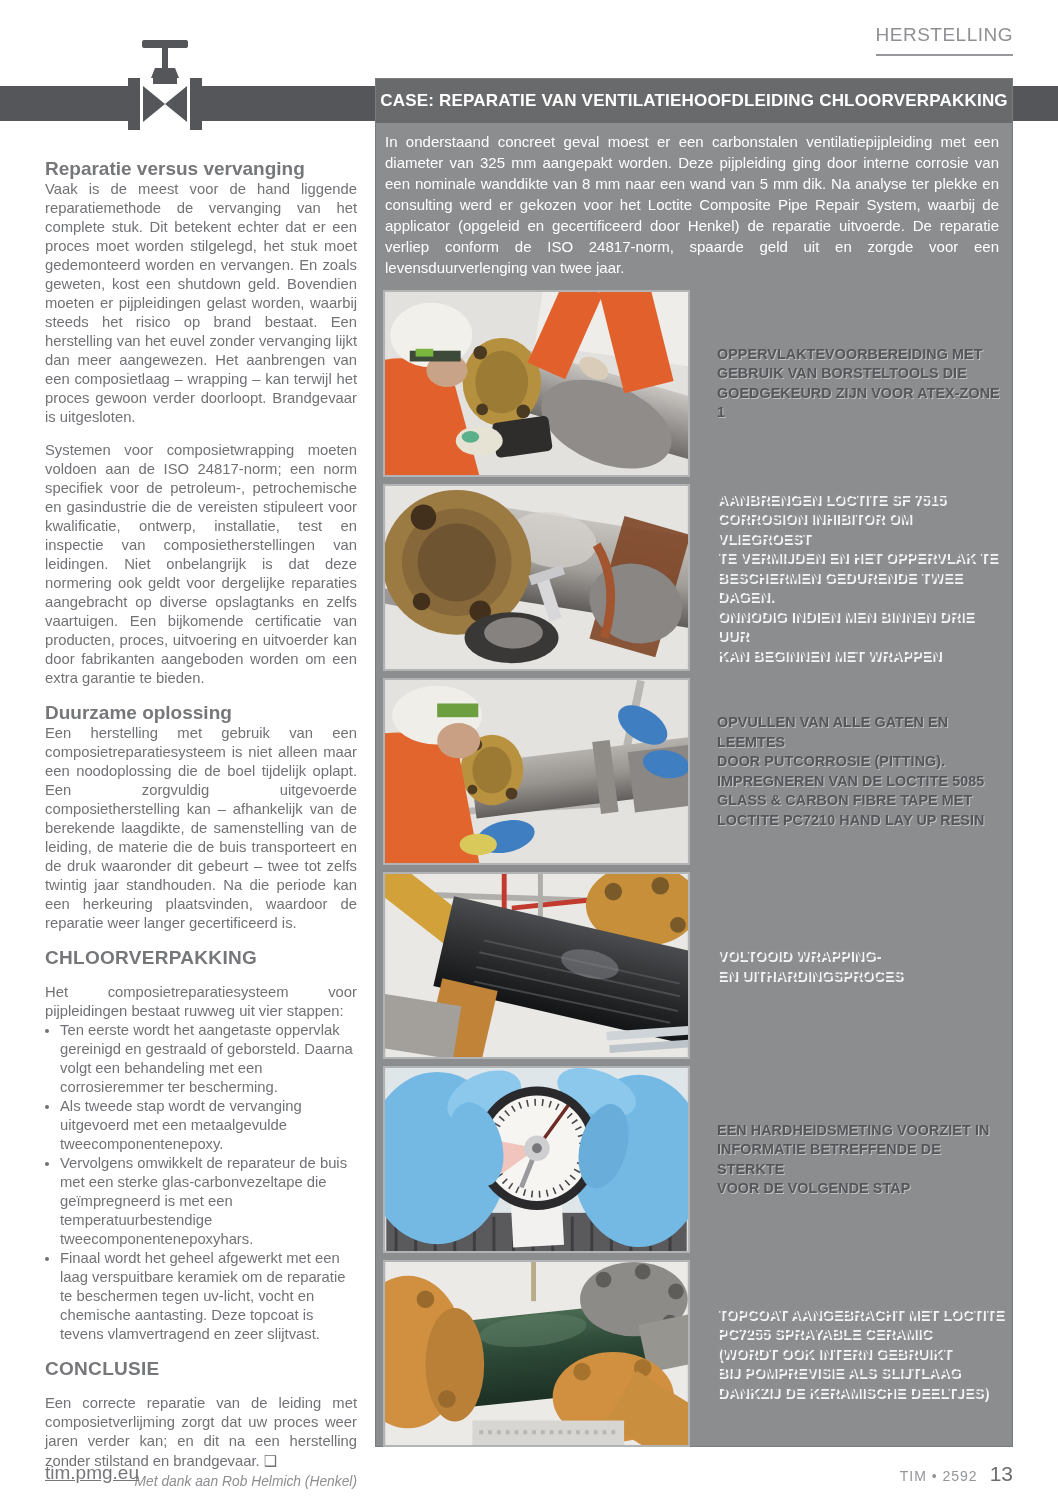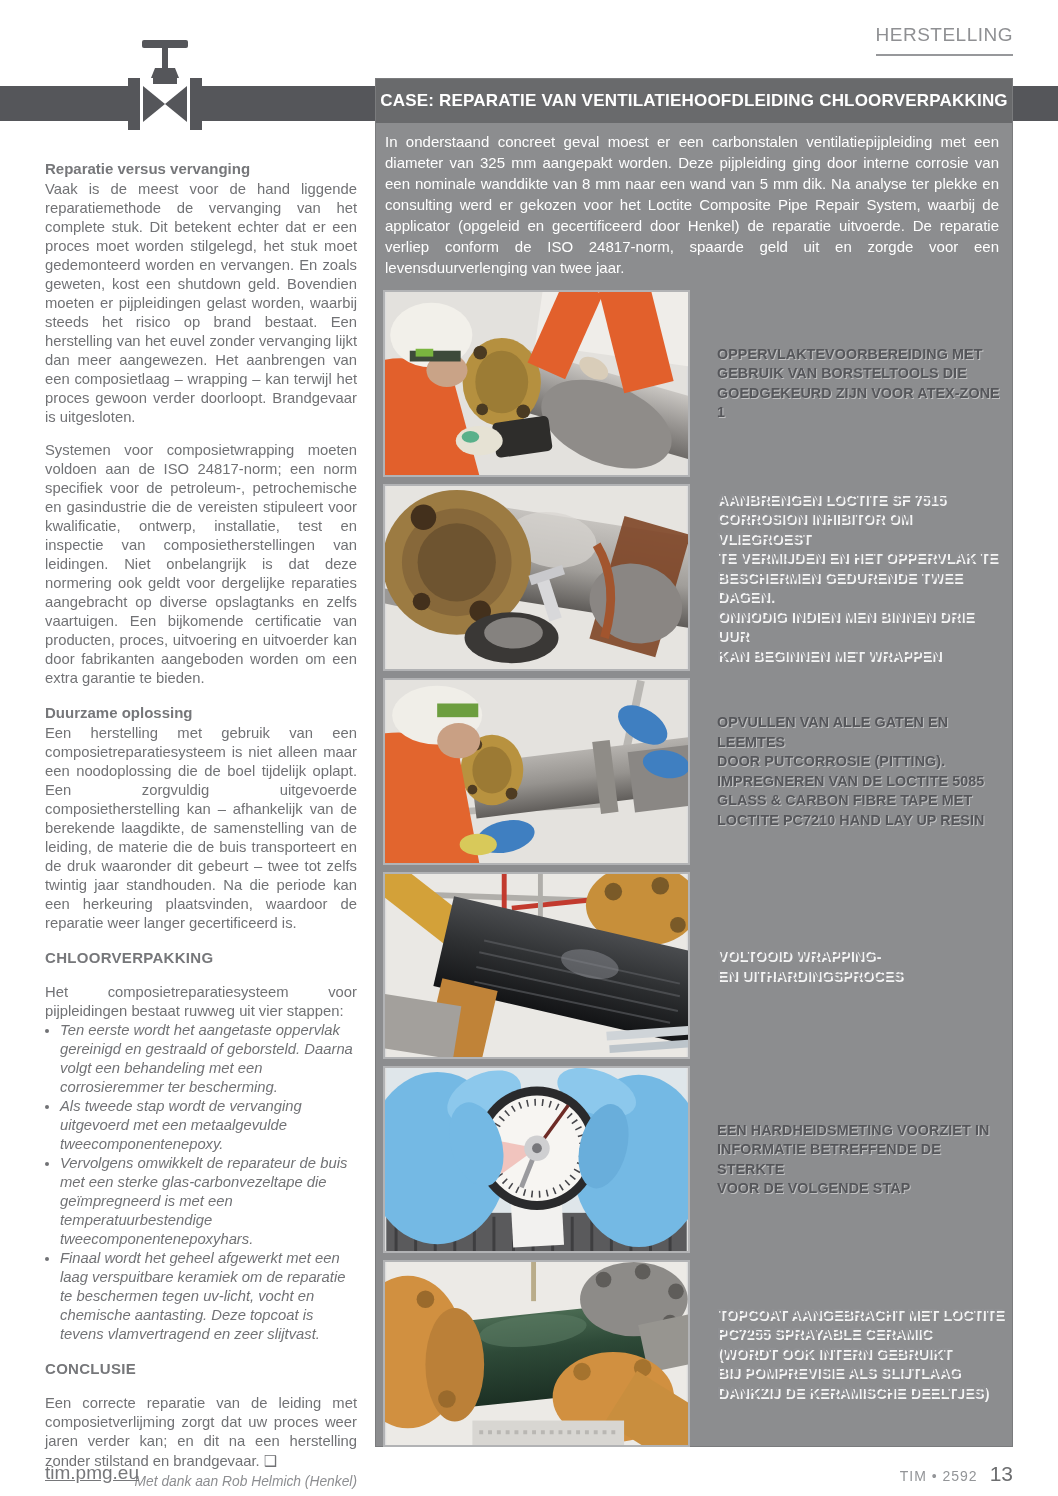--- a/index.html
+++ b/index.html
@@ -7,26 +7,26 @@
         font-family:"Liberation Sans","DejaVu Sans",sans-serif;}
   
   .herstelling{position:absolute;top:24px;right:45px;font-size:19px;letter-spacing:.5px;
         color:#8f9093;border-bottom:2px solid #97989b;padding-bottom:8px;font-weight:400;}
   .pipe-bar{position:absolute;left:0;top:86px;width:375px;height:35px;background:#55565a;}
   .pipe-bar-right{position:absolute;left:1013px;top:86px;width:45px;height:35px;background:#55565a;}
   .valve-svg{position:absolute;left:100px;top:40px;}
   
   .article{position:absolute;left:45px;top:158px;width:312px;color:#717275;
         font-size:14.8px;line-height:19px;text-align:justify;hyphens:auto;}
-  .article h3{font-size:15px;line-height:21px;margin:0 0 1px 0;color:#76777a;font-weight:700;text-align:left;}
+  .article h3{font-size:19px;line-height:21px;margin:0 0 1px 0;color:#76777a;font-weight:700;text-align:left;}
   .article .sec{margin-bottom:14px;}
   .article .sec p{margin:0;}
   .article .caps-head{margin-top:8px;margin-bottom:15px;letter-spacing:.3px;}
   .article ul{list-style:disc outside;margin:0;padding-left:15px;text-align:left;}
-  .article li{margin:0;font-style:italic;}
+  .article li{margin:0;}
   .credit{margin-top:1px;text-align:right;font-style:italic;font-size:13.8px;color:#8d8e91;}
   .endmark{font-size:15px;}
   
   .case-panel{position:absolute;left:375px;top:78px;width:638px;height:1369px;
         background:#8c8d8f;border:1px solid #7a7b7d;box-sizing:border-box;}
   .case-title{height:44px;background:#696a6c;color:#ffffff;font-weight:700;font-size:17px;
         display:flex;align-items:center;justify-content:center;letter-spacing:.2px;text-align:center;}
   .case-intro{color:#ffffff;font-size:15px;line-height:21px;text-align:justify;
         padding:8px 13px 6px 9px;margin:0;}
   .figures{padding:6px 8px 0 7px;}

